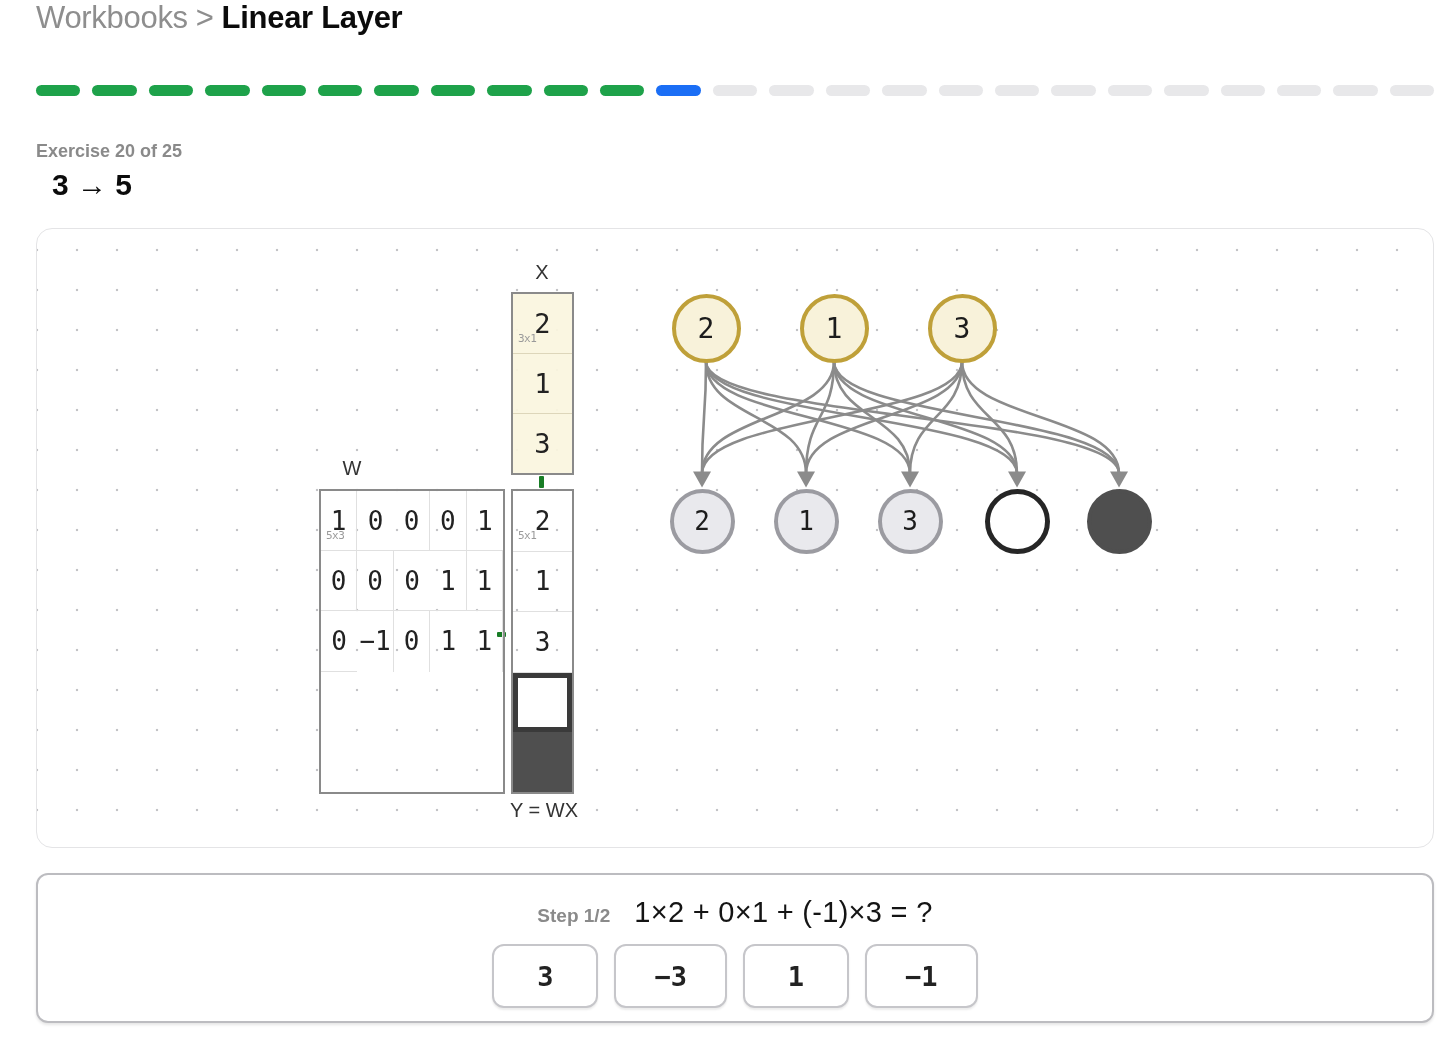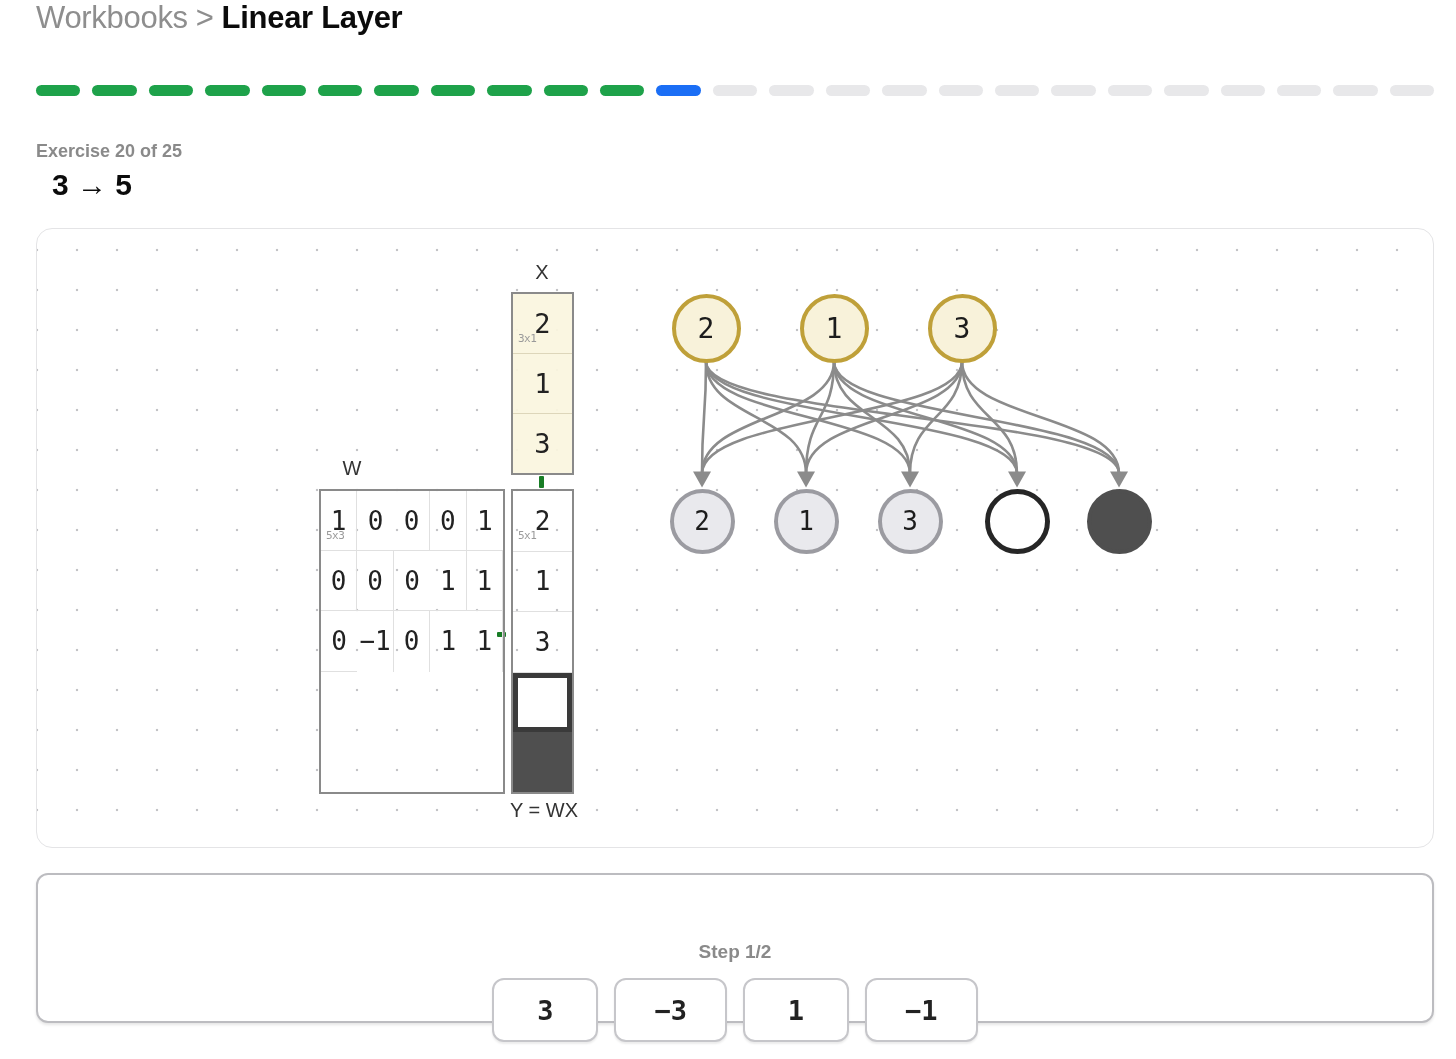--- a/index.html
+++ b/index.html
@@ -89,21 +89,21 @@
   .node.output.current { background:#ffffff; border:5px solid #262626; }
   .node.output.unknown { background:#4f4f4f; border:4px solid #4f4f4f; }
 
   
   .panel {
     position:absolute; left:36px; top:873px; width:1398px; height:150px;
     border:2px solid #bcbcc0; border-radius:12px; background:#fff;
     box-shadow: 0 2px 3px rgba(0,0,0,0.10);
   }
   .question-row { display:flex; justify-content:center; align-items:baseline; gap:24px; margin-top:21px; }
-  .step-label { font-size:19px; font-weight:700; color:#8a8a8a;margin-top:45px; }
+  .step-label { font-size:19px; font-weight:700; color:#8a8a8a; }
   .question-text { font-size:29px; font-weight:500; color:#141414; letter-spacing:0.3px; }
   .answers { display:flex; justify-content:center; gap:16px; margin-top:15px; }
   .answer-btn {
     min-width:106px; height:64px; padding:0 38px;
     display:flex; align-items:center; justify-content:center;
     font-family:"DejaVu Sans Mono", monospace; font-size:27px; font-weight:700; color:#222;
     background:#fff; border:2px solid #c6c6ca; border-radius:12px;
     box-shadow: 0 2px 2px rgba(0,0,0,0.08);
     cursor:pointer;
   }
@@ -222,20 +222,21 @@
         <div class="node output" style="left: 736.5px; top: 259.5px;">1</div>
         <div class="node output" style="left: 840.5px; top: 259.5px;">3</div>
         <div class="node output current" style="left: 947.5px; top: 259.5px;"></div>
         <div class="node output unknown" style="left: 1049.5px; top: 259.5px;"></div>
       </div>
   </div>
 
   <div class="panel">
     <div class="question-row">
       <span class="step-label">Step 1/2</span>
+      <span class="question-text">1×2 + 0×1 + (-1)×3 = ?</span>
     </div>
     <div class="answers">
         <button class="answer-btn">3</button>
         <button class="answer-btn">−3</button>
         <button class="answer-btn">1</button>
         <button class="answer-btn">−1</button>
       </div>
   </div>
 
 </div>

